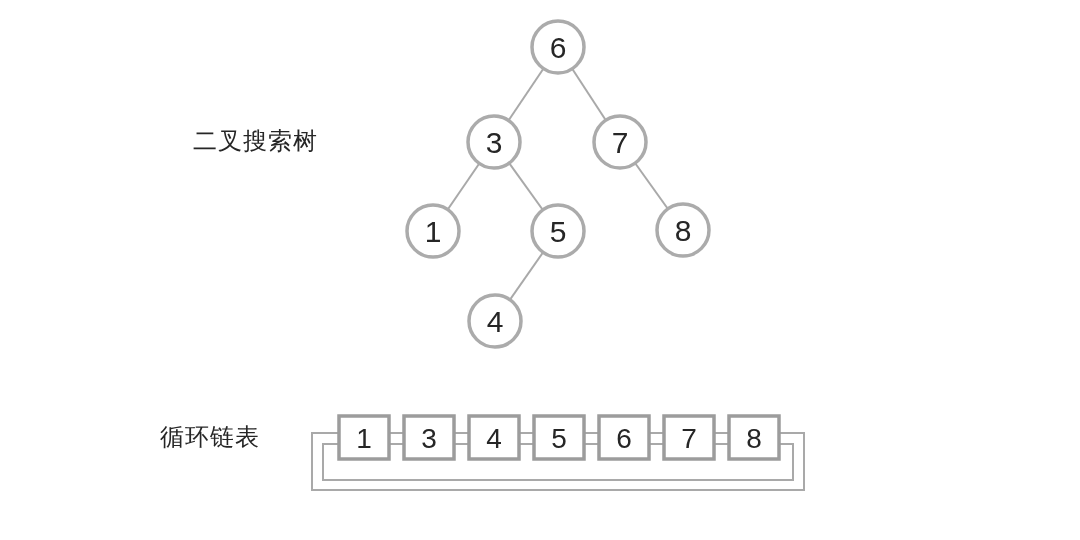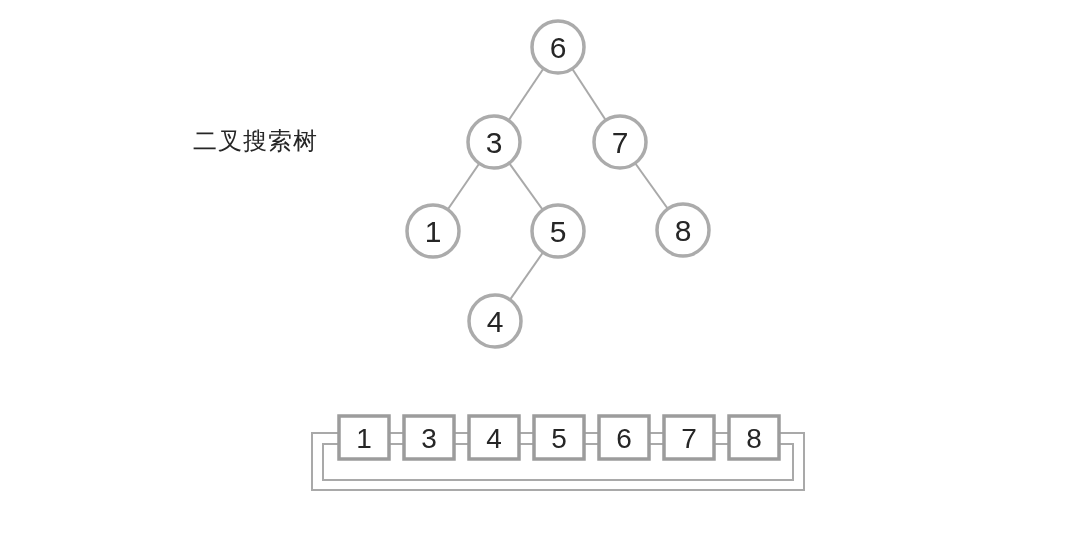--- a/index.html
+++ b/index.html
@@ -56,20 +56,21 @@
     font-size: 28px;
     fill: var(--text, #262626);
     text-anchor: middle;
   }
 </style>
 </head>
 <body>
 
 <div id="canvas">
   <div class="side-label" id="tree-label">二叉搜索树</div>
+  <div class="side-label" id="list-label">循环链表</div>
   <svg id="diagram-svg" width="1080" height="540" viewBox="0 0 1080 540">
       <line x1="558" y1="47" x2="494" y2="142" class="edge"></line>
       <line x1="558" y1="47" x2="620" y2="142" class="edge"></line>
       <line x1="494" y1="142" x2="433" y2="231" class="edge"></line>
       <line x1="494" y1="142" x2="558" y2="231" class="edge"></line>
       <line x1="620" y1="142" x2="683" y2="230" class="edge"></line>
       <line x1="558" y1="231" x2="495" y2="321" class="edge"></line>
       <circle cx="558" cy="47" r="26" class="tree-node-circle"></circle>
       <text x="558" y="47" dy="0.36em" class="tree-node-text">6</text>
       <circle cx="494" cy="142" r="26" class="tree-node-circle"></circle>

